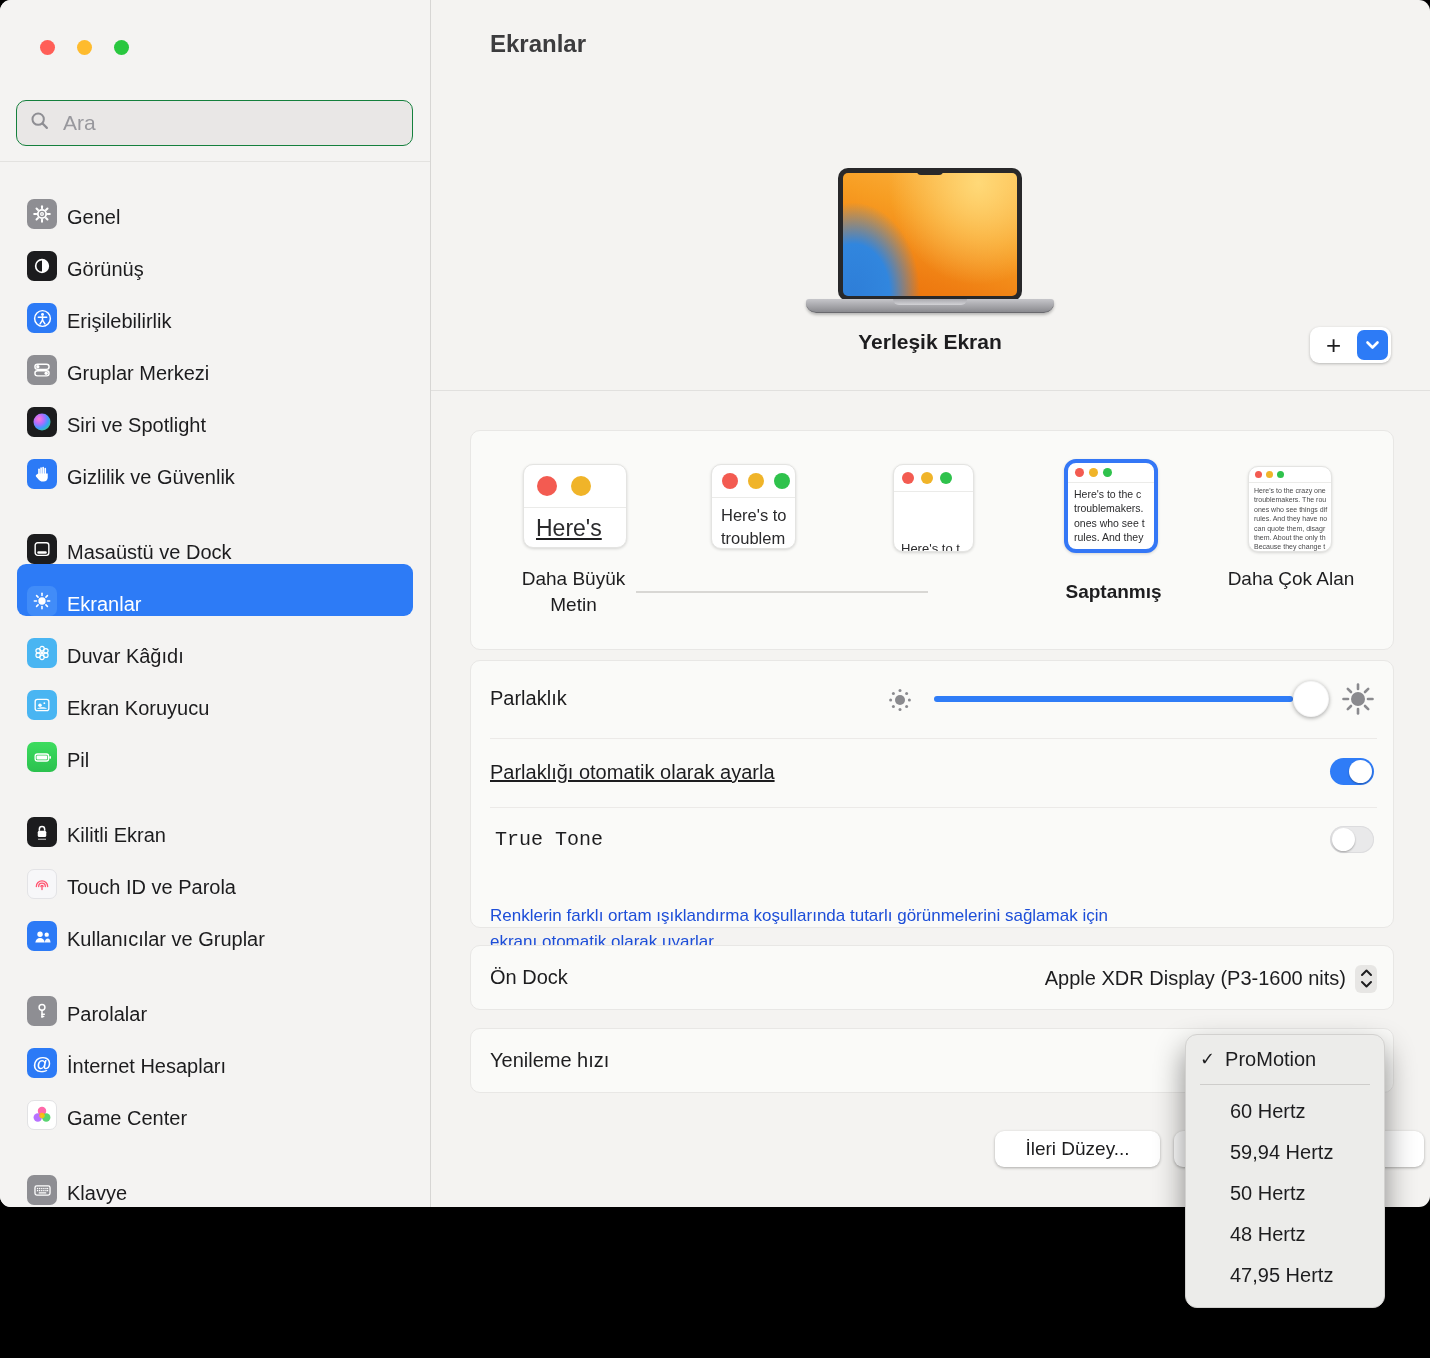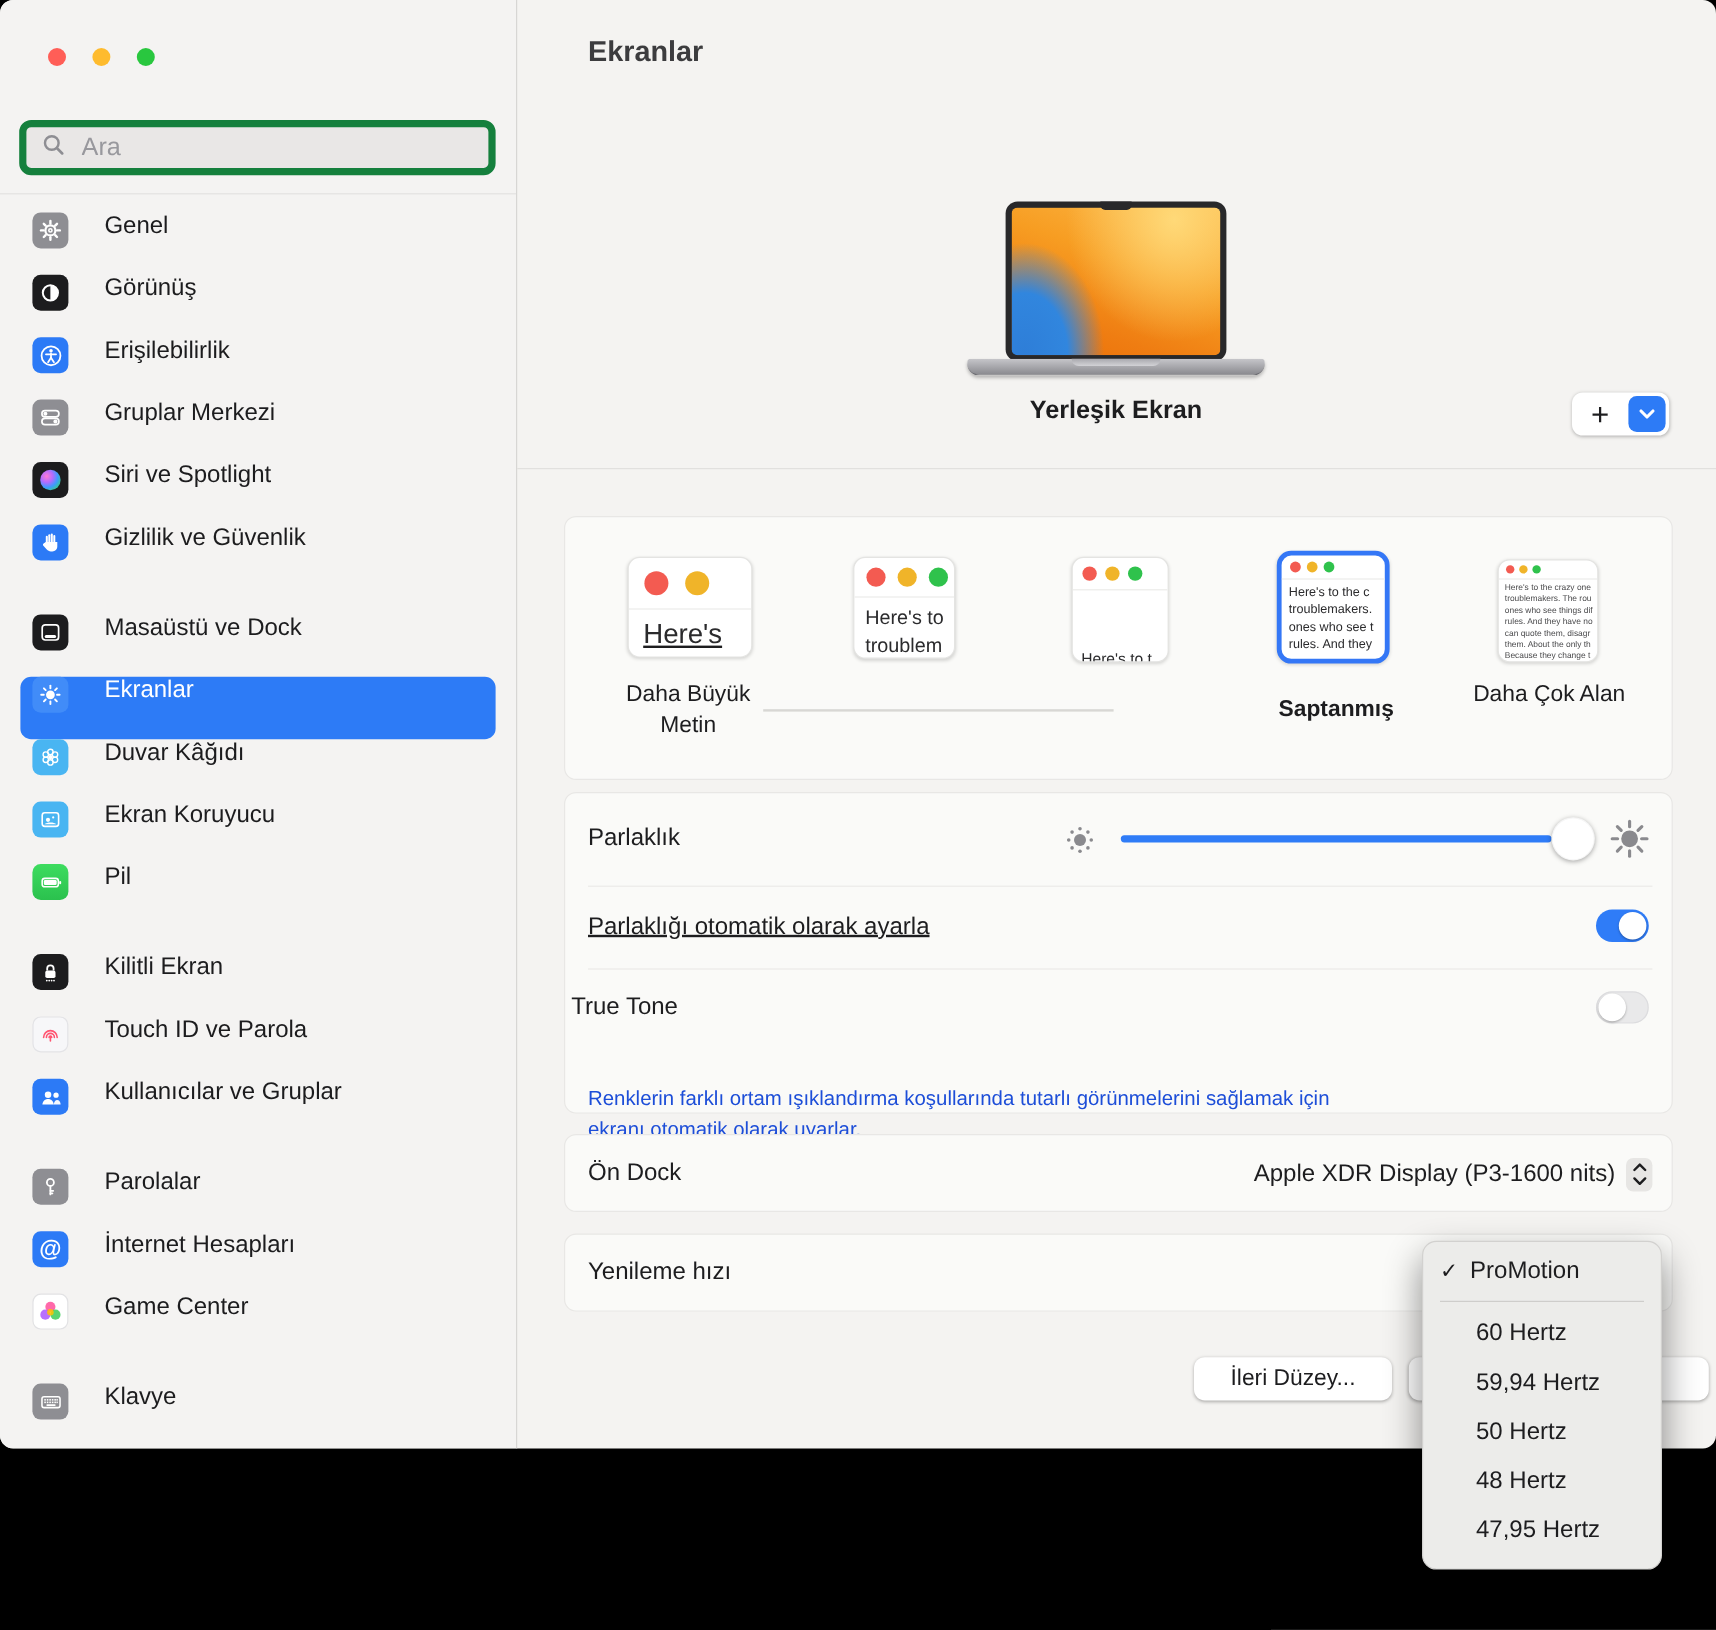--- a/index.html
+++ b/index.html
@@ -7,27 +7,27 @@
          font-family:"Liberation Sans","DejaVu Sans",sans-serif;color:#1d1d1f;
          -webkit-font-smoothing:antialiased;}
   .window{position:absolute;left:0;top:0;width:1430px;height:1207px;border-radius:11px;
           background:#f4f3f1;overflow:hidden;box-shadow:0 0 0 1px rgba(0,0,0,.4);}
   
   .sidebar{position:absolute;left:0;top:0;width:430px;height:100%;background:#f4f3f2;
            border-right:1px solid #d7d6d4;}
   .dot{position:absolute;width:15px;height:15px;border-radius:50%;top:40px;}
   .dot.r{left:40px;background:#ff5e57;} .dot.y{left:77px;background:#febb2e;} .dot.g{left:114px;background:#29c73f;}
   .search{position:absolute;left:16px;top:100px;width:397px;height:46px;border-radius:10px;
-          background:#e9e7e6;border:6px solid #15803d;display:flex;align-items:center;gap:10px;padding:0 12px;box-sizing:border-box;}
+          background:#e9e7e6;border:1px solid #15803d;display:flex;align-items:center;gap:10px;padding:0 12px;box-sizing:border-box;}
   .search input{border:none;background:transparent;outline:none;font-size:21px;color:#1d1d1f;width:100%;
                 font-family:inherit;}
   .search input::placeholder{color:#98989d;}
   .sb-divider{position:absolute;left:0;top:161px;width:430px;height:1px;background:#e3e2e0;}
   .nav{position:absolute;left:17px;top:177px;width:396px;}
-  .nav-item{height:52px;display:flex;align-items:flex-start;gap:30px;padding:0 10px;border-radius:9px;
+  .nav-item{height:52px;display:flex;align-items:flex-end;gap:10px;padding:0 10px;border-radius:9px;
             font-size:20px;color:#1c1c1e;}
   .nav-item.selected{background:#2d7bf6;color:#fff;}
   .gap{height:23px;}
   .tile{width:30px;height:30px;border-radius:7px;flex:none;display:flex;align-items:center;justify-content:center;
         box-sizing:border-box;}
   .tile svg{display:block;}
   .t-gray{background:#8e8e93;} .t-black{background:#1c1c1e;} .t-blue{background:#2c7af6;}
   .t-dispblue{background:#428c8ff;background:#418cf8;} .t-lblue{background:#49b5f2;}
   .t-green{background:linear-gradient(#3ddc5f,#2bc14e);} .t-white{background:#fff;border:1px solid #e2e2e4;}
   .t-touch{background:#f7f7f9;border:1px solid #e3e3e6;}
@@ -502,21 +502,21 @@
           </svg>
       </span>
       <div class="hair" style="top:77px;"></div>
 
       <div class="row-label" style="left:19px;top:100px;text-decoration:underline;">Parlaklığı otomatik olarak ayarla</div>
       <div class="tg on" style="left:859px;top:97px;">
           <span class="tk"></span>
         </div>
       <div class="hair" style="top:146px;"></div>
 
-      <div class="row-label" style="left:5px;top:167px;">True Tone</div>
+      <div class="row-label" style="left:24px;top:167px;font-family:Liberation Mono, monospace;">True Tone</div>
       <div class="tg off" style="left:859px;top:165px;">
           <span class="tk"></span>
         </div>
       <div class="tt-desc">
         <span>Renklerin farklı ortam ışıklandırma koşullarında tutarlı görünmelerini sağlamak için</span>
         <span>ekranı otomatik olarak uyarlar.</span>
       </div>
     </div>
 
     <div class="card" id="card-preset">

